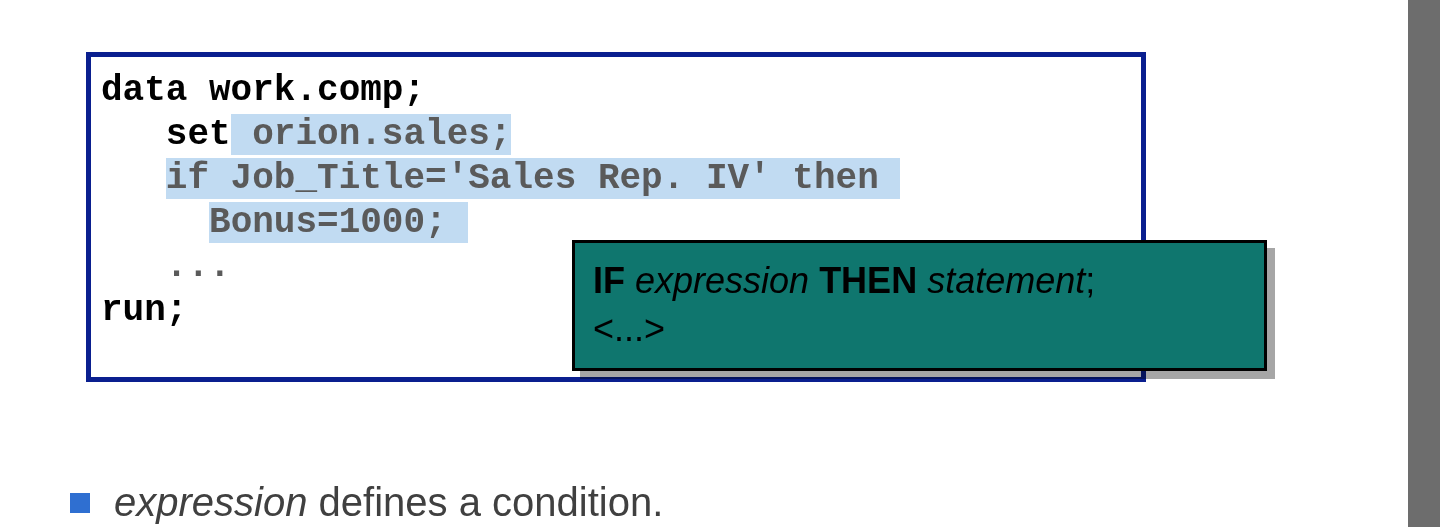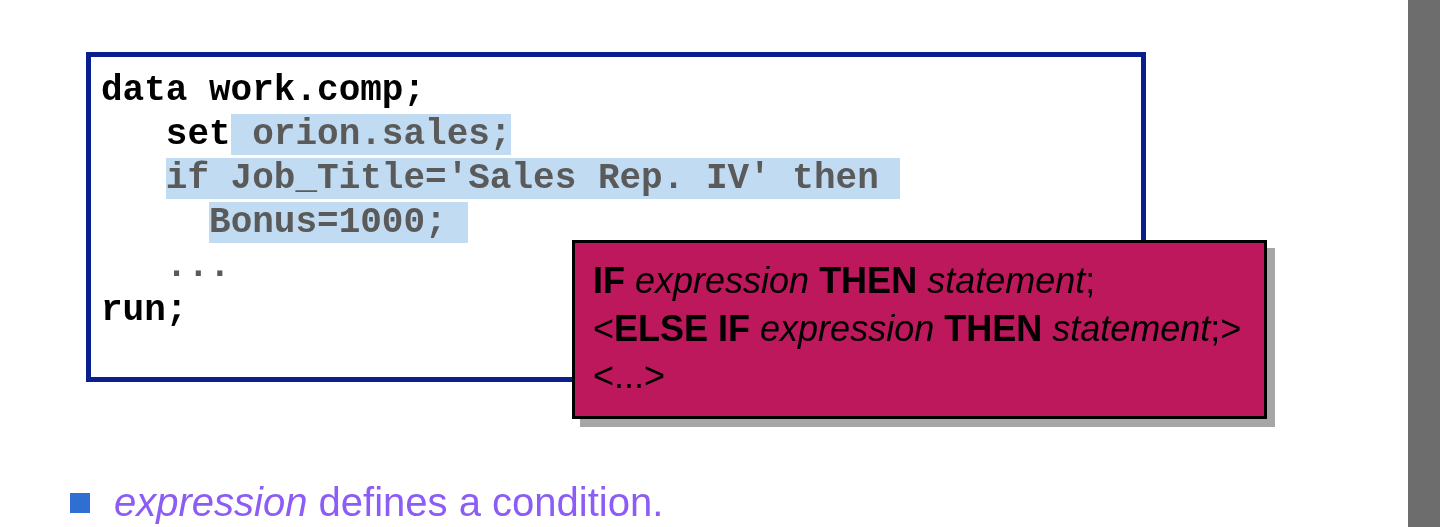--- a/index.html
+++ b/index.html
@@ -51,21 +51,21 @@
   }
   .code .gray {
     color: #5a5a5a;
   }
   
   .callout {
     position: absolute;
     left: 572px;
     top: 240px;
     width: 695px;
-    background: #be185d;
+    background: #0f766e;
     border: 3px solid #000;
     box-shadow: 8px 8px 0 rgba(0,0,0,0.35);
     padding: 14px 18px 16px 18px;
     box-sizing: border-box;
   }
   .callout .ln {
     font-family: Arial, Helvetica, sans-serif;
     font-size: 36px;
     line-height: 1.32;
     color: #000;
@@ -83,21 +83,21 @@
   }
   .bullet-row .sq {
     width: 20px;
     height: 20px;
     background: #2f6fd1;
     margin-right: 24px;
     flex: 0 0 auto;
   }
   .bullet-row .txt {
     font-size: 40px;
-    color: #8b5cf6;
+    color: #404040;
   }
   .bullet-row .txt .it { font-style: italic; }
 </style>
 </head>
 <body>
 
 <div class="stage">
 
   <div class="code-box">
     <div class="code"><span>data work.comp;</span>
@@ -105,23 +105,20 @@
 <span>   </span><span class="hl">if Job_Title='Sales Rep. IV' then </span>
 <span>     </span><span class="hl">Bonus=1000; </span>
 <span class="gray">   ...</span>
 <span>run;</span></div>
   </div>
 
   <div class="callout">
     <div class="ln">
       <span class="kw">IF</span><span> </span><span class="it">expression</span><span> </span><span class="kw">THEN</span><span> </span><span class="it">statement</span><span>;</span>
     </div>
-    <div class="ln">
-      <span>&lt;</span><span class="kw">ELSE IF</span><span> </span><span class="it">expression</span><span> </span><span class="kw">THEN</span><span> </span><span class="it">statement</span><span>;&gt;</span>
-    </div>
     <div class="ln"><span>&lt;...&gt;</span></div>
   </div>
 
   <div class="bullet-row">
     <div class="sq"></div>
     <div class="txt"><span class="it">expression</span><span> defines a condition.</span></div>
   </div>
 
   <div class="scroll-strip"></div>
 </div>

